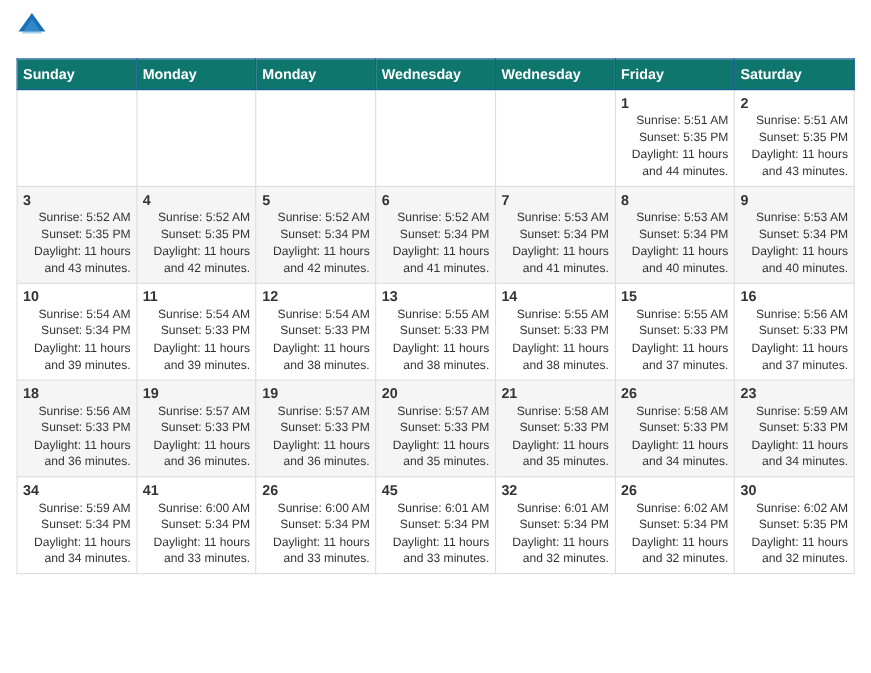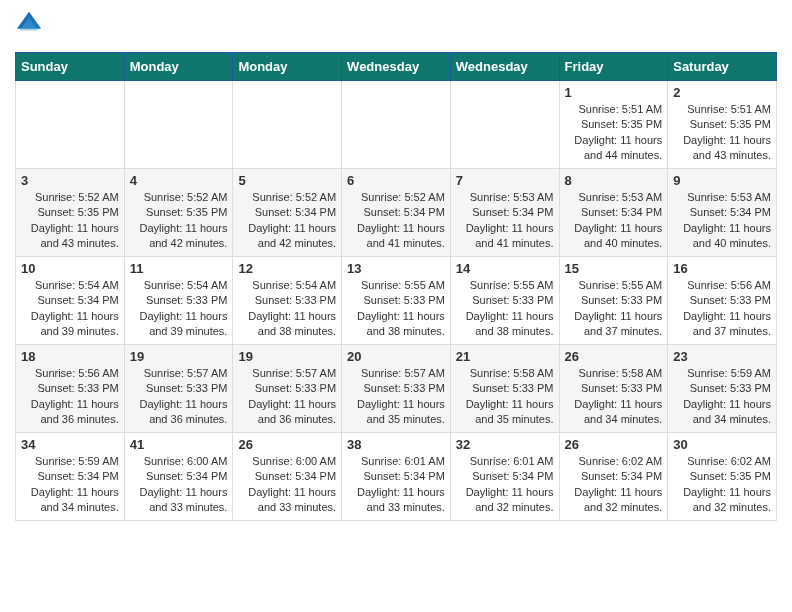--- a/index.html
+++ b/index.html
@@ -323,21 +323,21 @@
 and 33 minutes.</div>
           </td>
           <td>
             <span class="day-number">26</span>
             <div class="day-info" style="white-space: pre-line;">Sunrise: 6:00 AM
 Sunset: 5:34 PM
 Daylight: 11 hours
 and 33 minutes.</div>
           </td>
           <td>
-            <span class="day-number">38</span>
+            <span class="day-number">45</span>
             <div class="day-info" style="white-space: pre-line;">Sunrise: 6:01 AM
 Sunset: 5:34 PM
 Daylight: 11 hours
 and 33 minutes.</div>
           </td>
           <td>
             <span class="day-number">32</span>
             <div class="day-info" style="white-space: pre-line;">Sunrise: 6:01 AM
 Sunset: 5:34 PM
 Daylight: 11 hours

